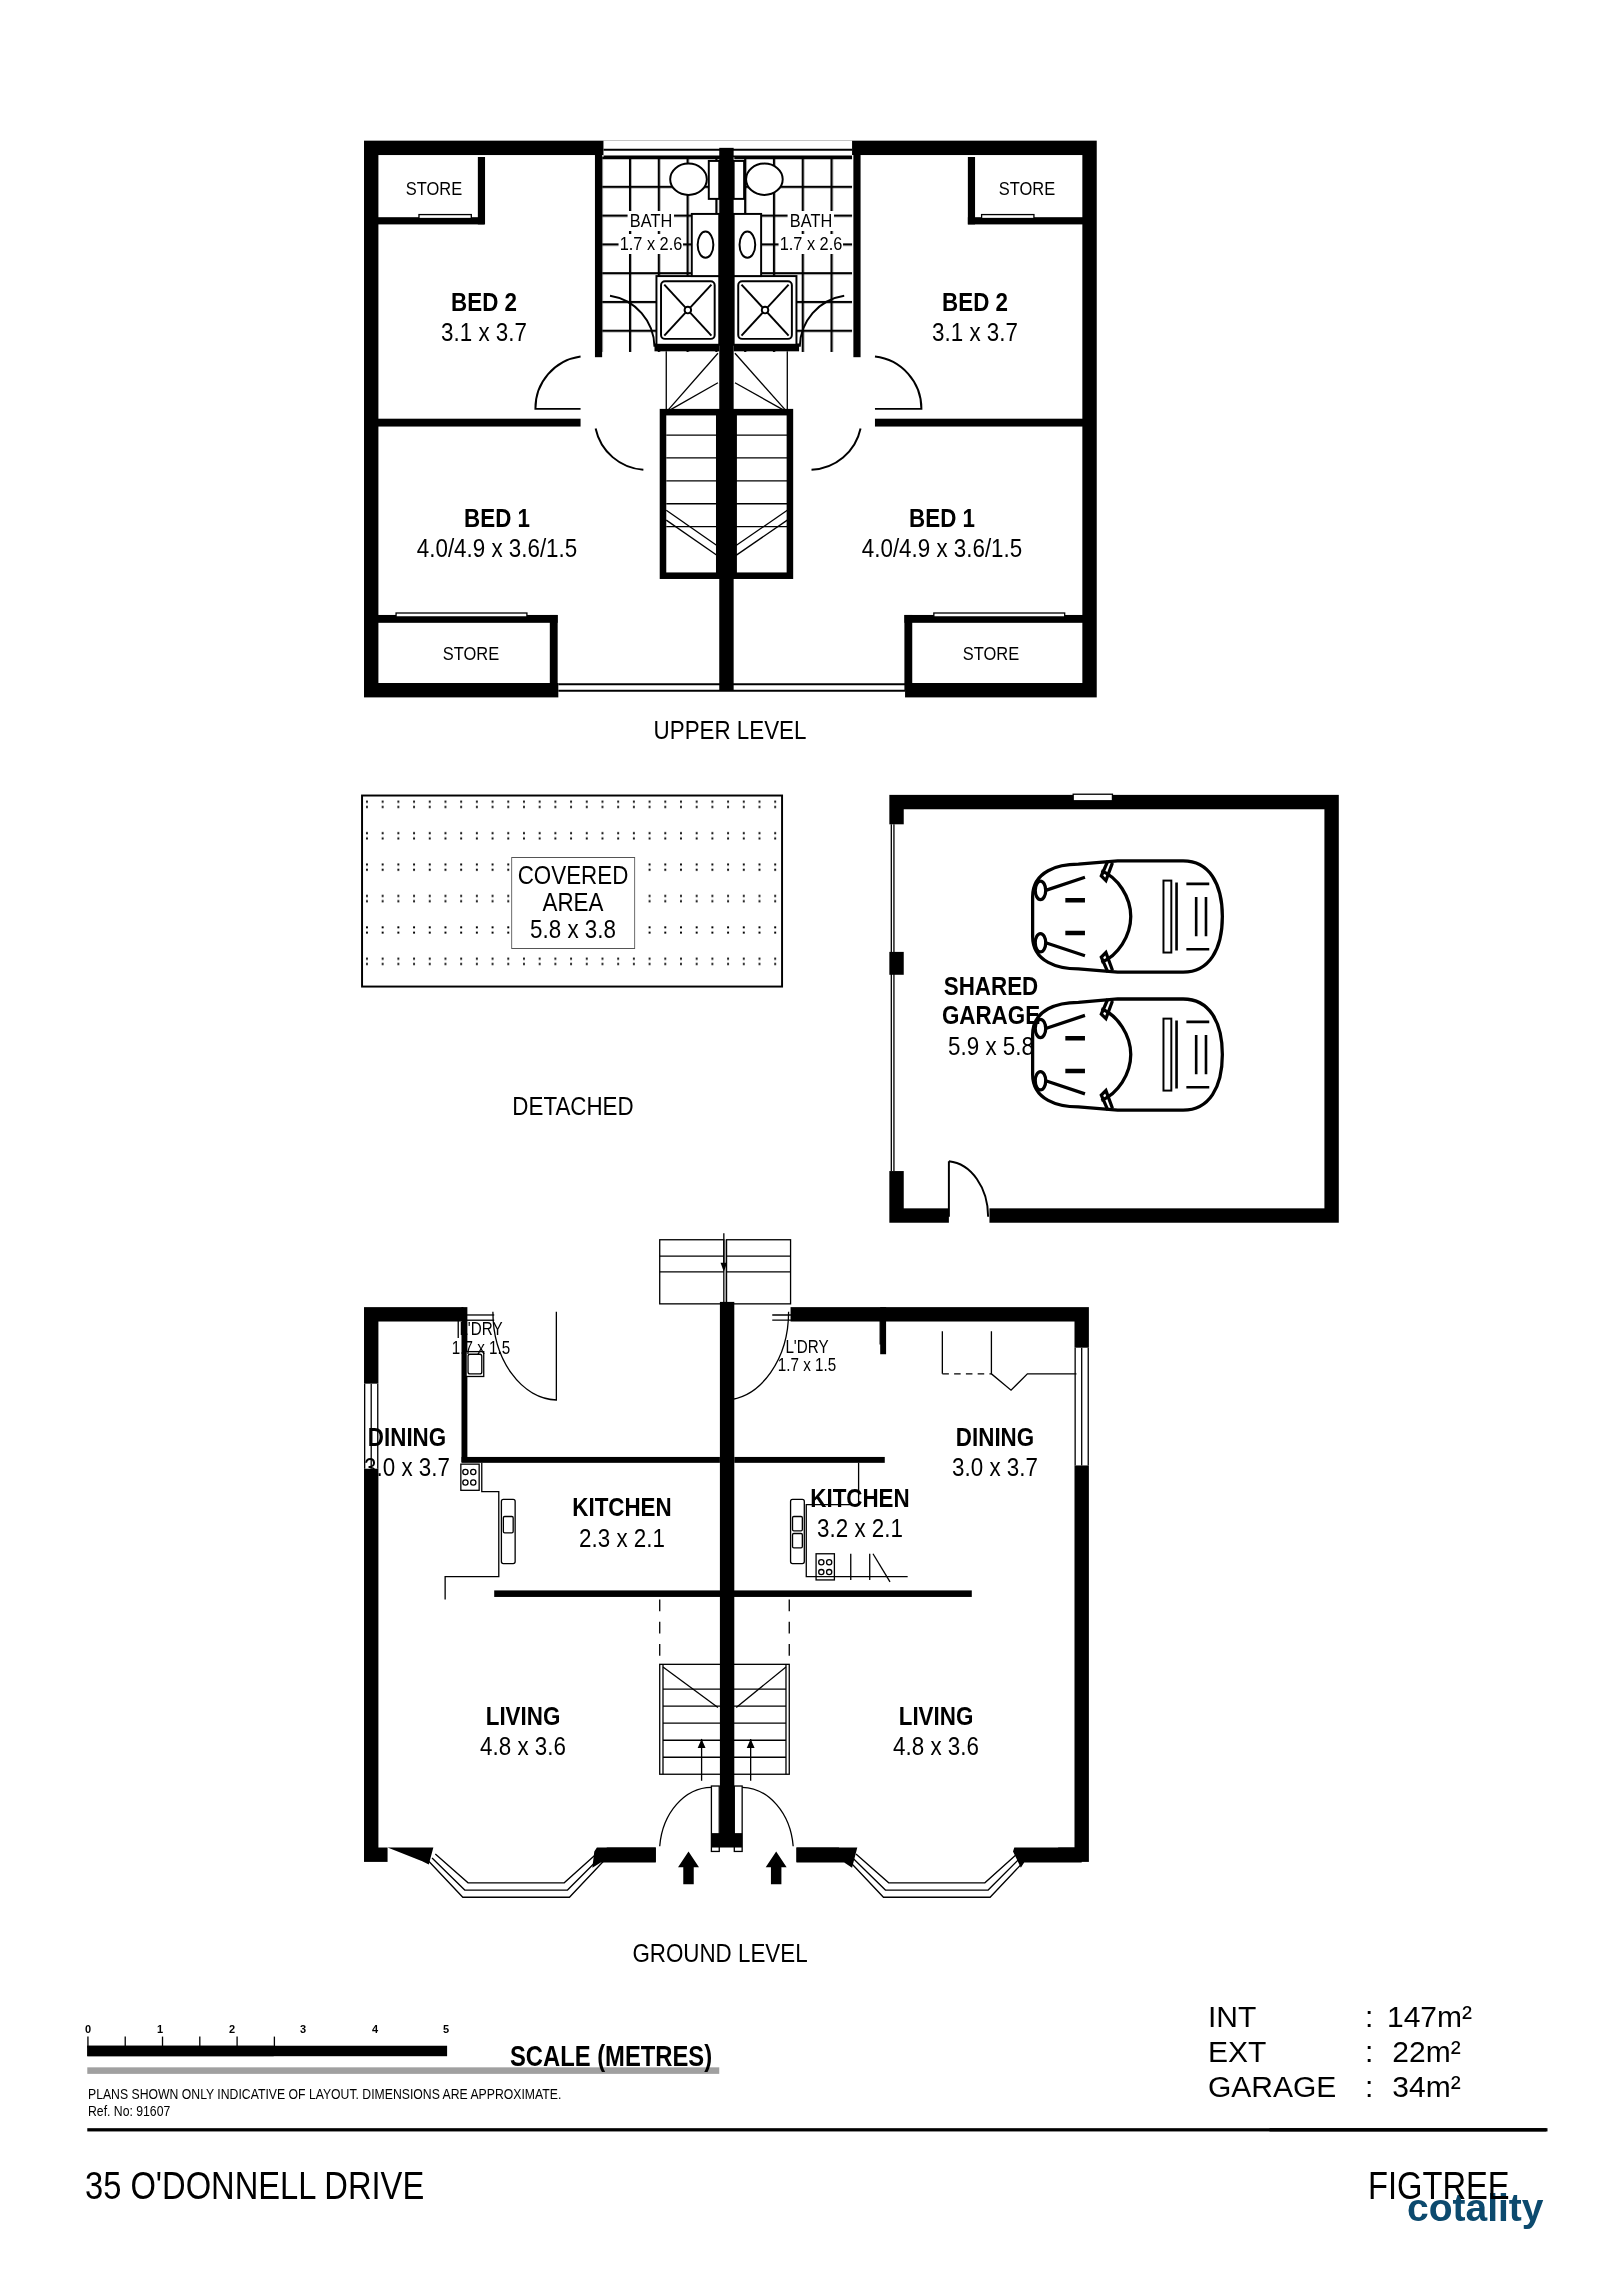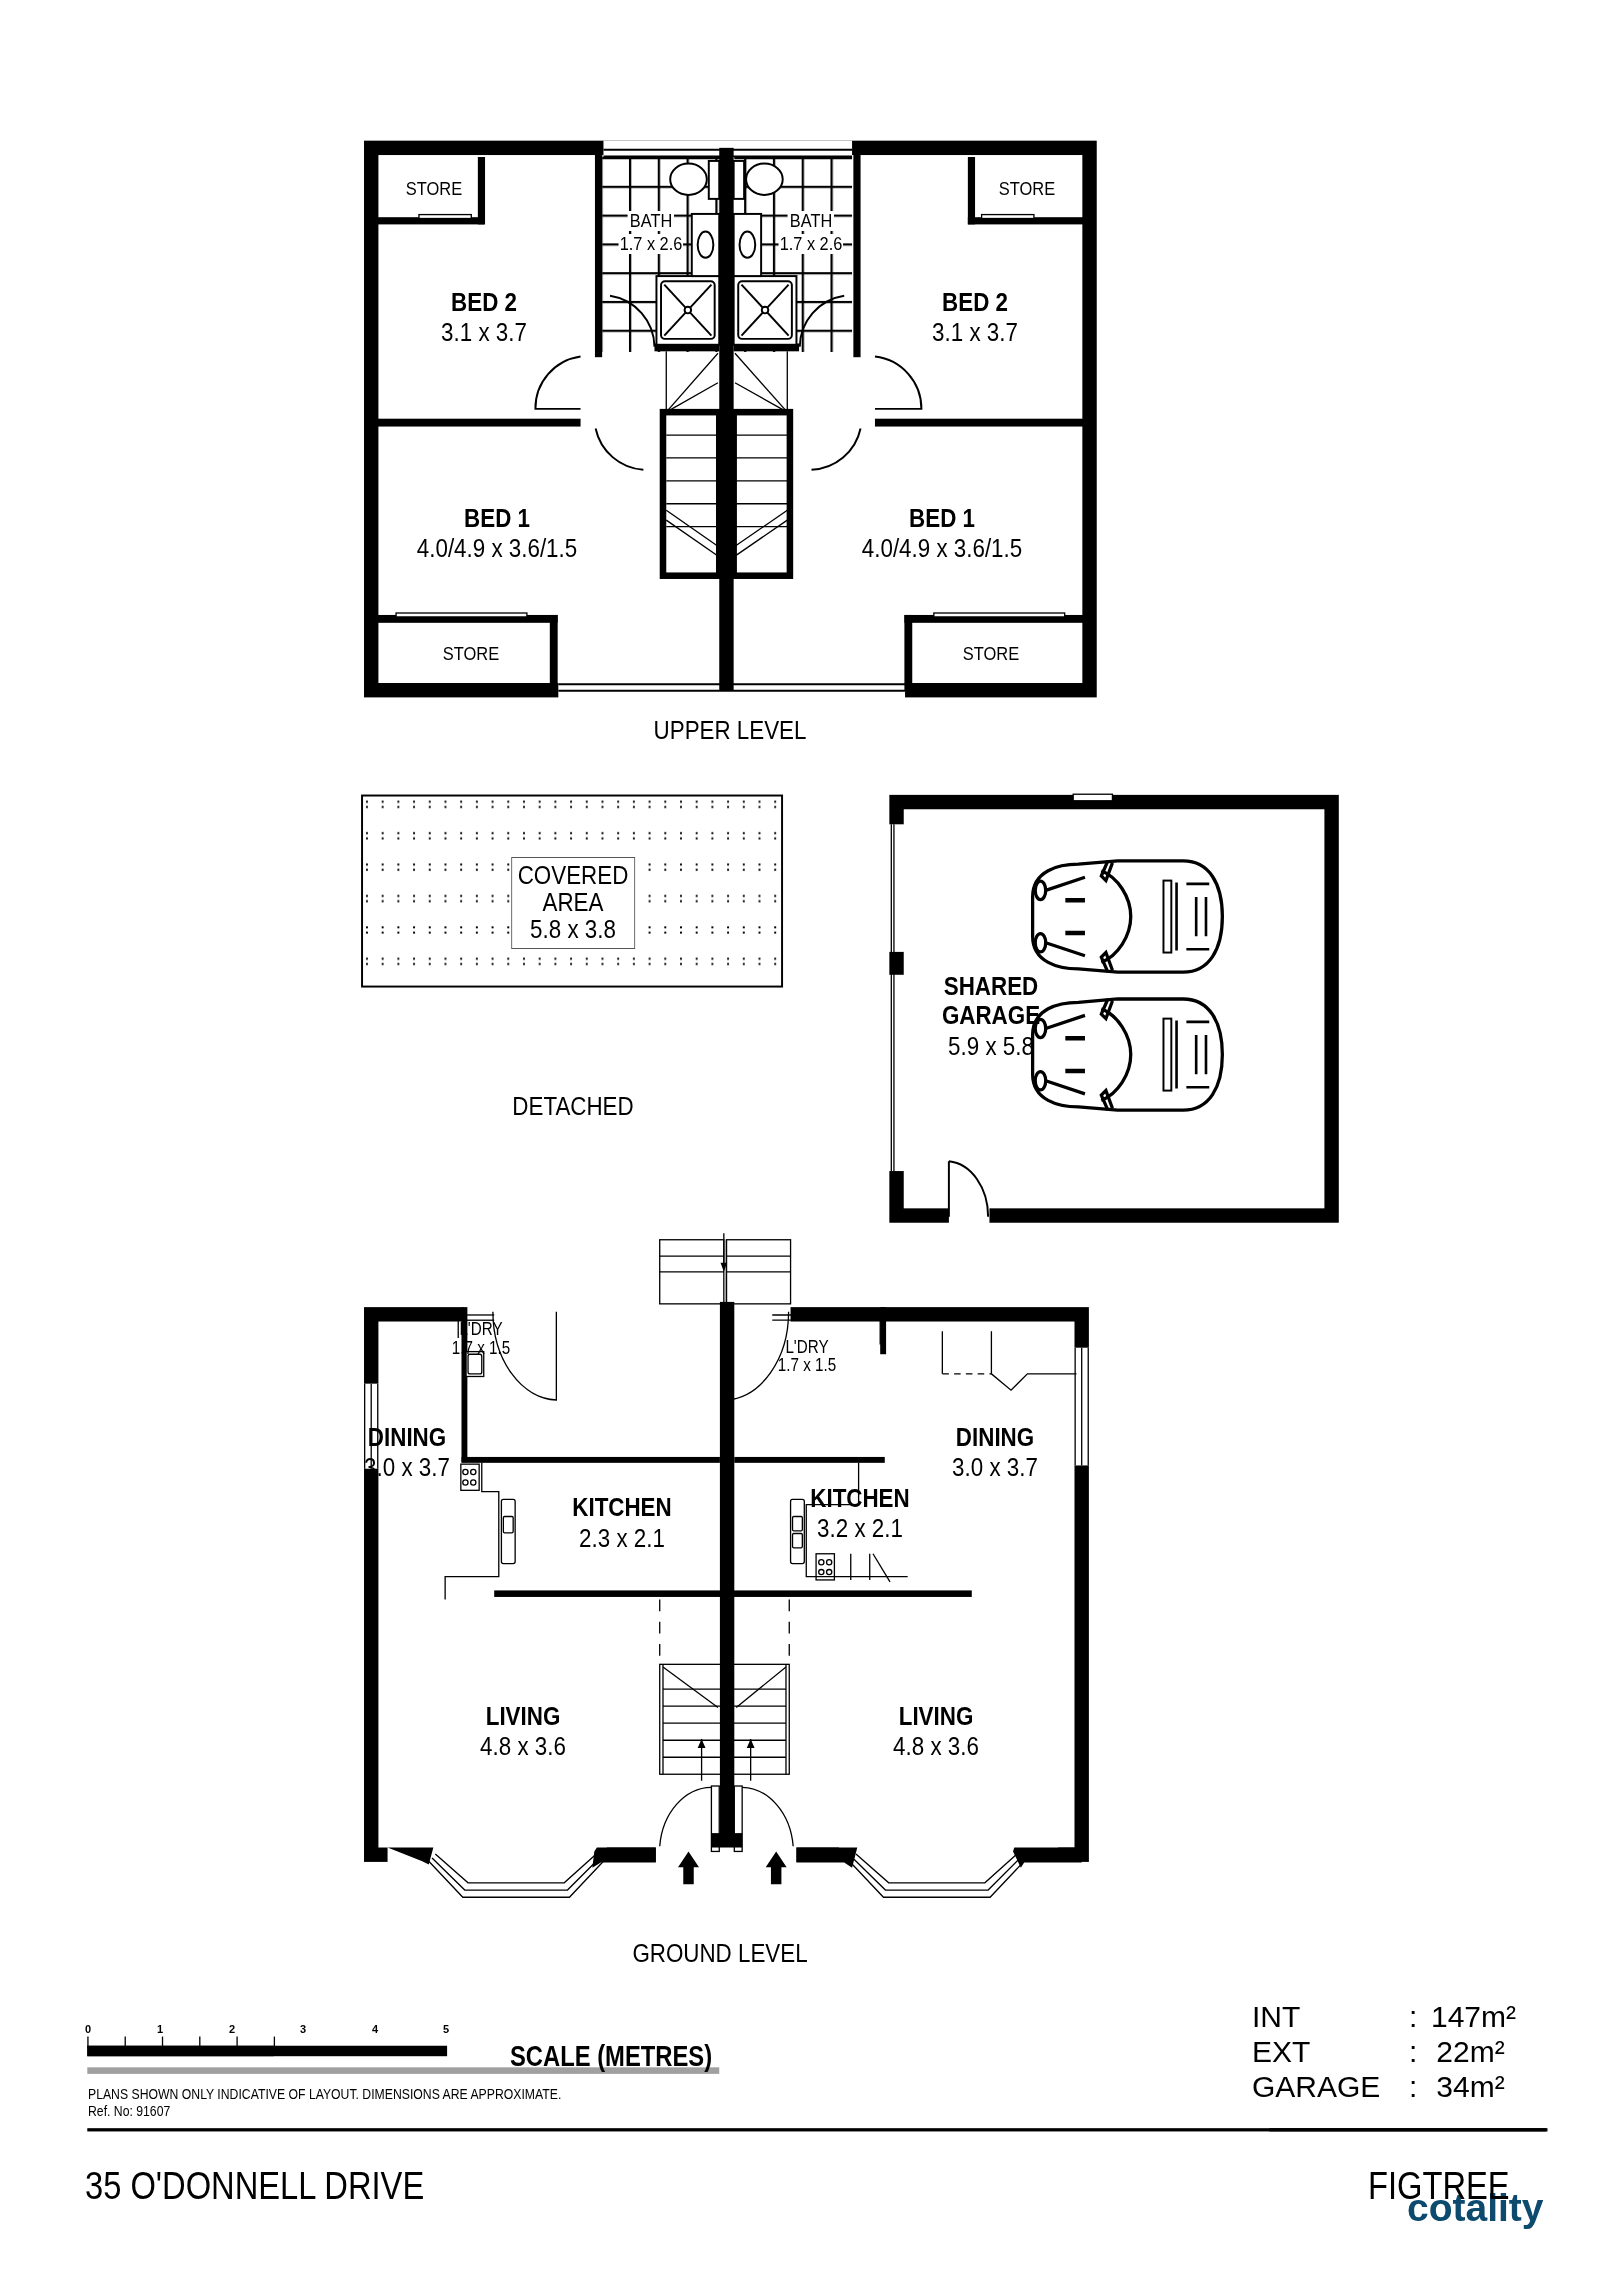--- a/index.html
+++ b/index.html
@@ -9,21 +9,21 @@
   .room-name { font-weight: bold; font-size: 26px; transform: translateX(-50%) scaleX(0.86); }
   .room-dim { font-size: 26px; transform: translateX(-50%) scaleX(0.86); }
   .small-name { font-size: 19px; transform: translateX(-50%) scaleX(0.86); }
   .small-dim { font-size: 19px; transform: translateX(-50%) scaleX(0.86); }
   .store { font-size: 18.3px; transform: translateX(-50%) scaleX(0.9); }
   .level-title { font-size: 26px; transform: translateX(-50%) scaleX(0.86); }
   .covered { font-size: 26px; transform: translateX(-50%) scaleX(0.86); background: #fff; border: 1.3px solid #555; padding: 3.9px 6.5px; }
   .scale-label { position: absolute; left: 510px; top: 2040px; font-weight: bold; font-size: 29px; transform: scaleX(0.82); transform-origin: left top; }
   .scale-tick { position: absolute; top: 2023px; font-size: 11px; font-weight: bold; transform: translateX(-50%); }
   .disclaimer { position: absolute; left: 88px; top: 2086px; font-size: 14.4px; line-height: 17px; transform: scaleX(0.85); transform-origin: left top; }
-  .stats { position: absolute; left: 1252px; top: 1999px; font-size: 30px; line-height: 35px; }
+  .stats { position: absolute; left: 1208px; top: 1999px; font-size: 30px; line-height: 35px; }
   .stats .row { display: flex; }
   .stats .k { width: 157px; }
   .stats .c { width: 22px; }
   .stats .v { width: 79px; text-align: center; }
   .address { position: absolute; left: 85px; top: 2165px; font-size: 38px; transform: scaleX(0.86); transform-origin: left top; }
   .suburb { position: absolute; left: 1368px; top: 2165px; font-size: 38px; transform: scaleX(0.86); transform-origin: left top; }
   .watermark { position: absolute; left: 1407px; top: 2186px; font-size: 39px; color: #0c4a6e; font-weight: bold; }
 </style>
 </head>
 <body>

